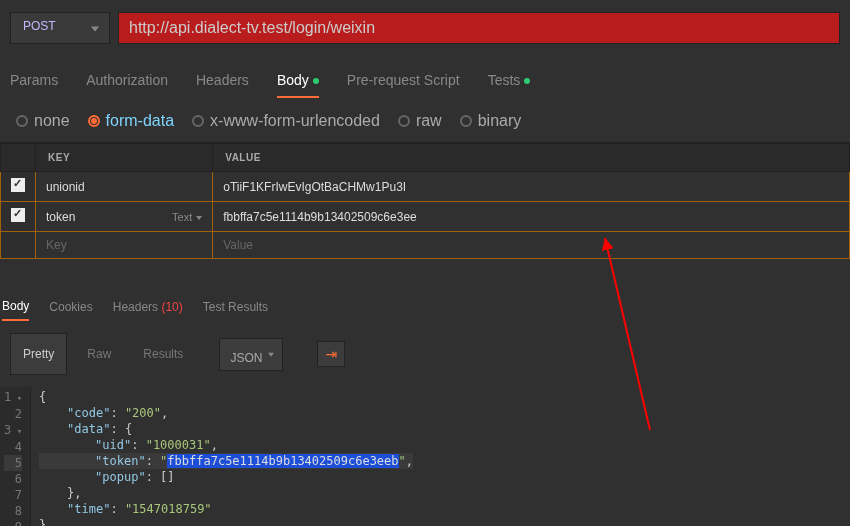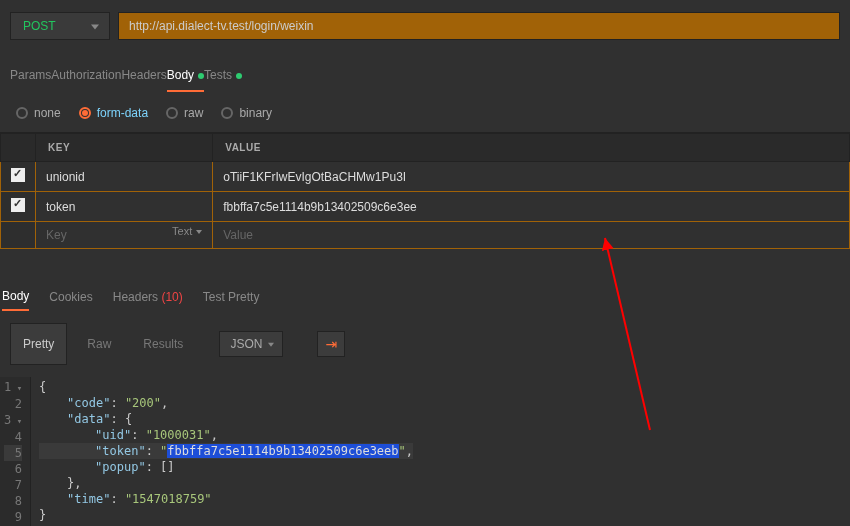--- a/index.html
+++ b/index.html
@@ -11,71 +11,71 @@
     width: 850px;
     height: 526px;
     overflow: hidden;
     position: relative;
   }
   .url-bar { display: flex; padding: 12px 10px 10px 10px; gap: 8px; }
   .method-select {
     background: #3a3a3a;
     border: 1px solid #222;
     padding: 6px 28px 6px 12px;
-    color: #22c55e;
+    color: #c4b5fd;
     font-size: 12px;
     position: relative;
     width: 100px;
   }
   .method-select::after {
     content: "";
     position: absolute;
     right: 10px; top: 50%;
     transform: translateY(-30%);
     border-left: 4px solid transparent;
     border-right: 4px solid transparent;
     border-top: 5px solid #888;
   }
   .url-input {
     flex: 1;
-    background: #a16207;
+    background: #b91c1c;
     border: 1px solid #222;
     padding: 6px 10px;
     color: #ccc;
-    font-size: 12px;
-  }
-  .tabs { display: flex; padding: 18px 20px 0 10px; font-size: 12px; }
+    font-size: 16px;
+  }
+  .tabs { display: flex; padding: 18px 20px 0 10px; gap: 28px; font-size: 14px; }
   .tab { color: #888; padding-bottom: 8px; position: relative; cursor: pointer; }
   .tab.active { color: #fff; border-bottom: 2px solid #ff6c37; }
   .dot { display:inline-block; width:6px; height:6px; border-radius:50%; background:#2ecc71; margin-left:4px; vertical-align:middle; }
   .body-types { display: flex; padding: 14px 10px 12px 16px; gap: 18px; align-items:center; border-bottom:1px solid #222; }
-  .radio { display:flex; align-items:center; gap:6px; color:#aaa; font-size:12px; }
+  .radio { display:flex; align-items:center; gap:6px; color:#aaa; font-size:16px; }
   .radio-circle { width:12px; height:12px; border-radius:50%; border:2px solid #666; position:relative; }
   .radio.active .radio-circle { border-color:#ff6c37; }
   .radio.active .radio-circle::after { content:""; position:absolute; width:6px; height:6px; background:#ff6c37; border-radius:50%; top:1px; left:1px; }
   .radio.active span:last-child { color:#7dd3fc; }
   .body-table { width: 100%; border-collapse: collapse; }
   .body-table th { text-align:left; padding:8px 12px; font-size:10px; color:#aaa; background:#2a2a2a; border:1px solid #222; font-weight:bold; letter-spacing:0.5px; }
   .body-table td { padding:6px 10px; border:1px solid #a16207; color:#ddd; font-size:12px; }
   .check-cell { width:28px; text-align:center; background:#2e2e2e; }
   .checkbox { width:14px; height:14px; background:#eee; display:inline-block; position:relative; }
   .checkbox::after { content:"✓"; color:#333; font-size:11px; position:absolute; top:-1px; left:2px; font-weight:bold; }
   .key-cell { position:relative; }
-  .type-hint { color:#888; font-size:11px; position:absolute; right:10px; top:50%; transform:translateY(-50%);margin-top:24px; }
+  .type-hint { color:#888; font-size:11px; position:absolute; right:10px; top:50%; transform:translateY(-50%); }
   .type-hint::after { content:""; display:inline-block; margin-left:4px; border-left:3px solid transparent; border-right:3px solid transparent; border-top:4px solid #888; vertical-align:middle; }
   .placeholder td { color:#666; }
   .response-section { margin-top: 34px; }
   .response-tabs { display:flex; padding: 0 10px 0 2px; gap:20px; align-items:center; font-size:12px; }
   .response-tabs .rtab { color:#888; padding:6px 0; cursor:pointer; }
   .response-tabs .rtab.active { color:#fff; border-bottom:2px solid #ff6c37; }
   .headers-count { color:#ef4444; }
   .viewer-bar { display:flex; padding:12px 10px; gap:8px; align-items:center; }
   .btn { background:#3c3c3c; border:1px solid #222; padding:13px 12px; color:#ccc; font-size:12px; cursor:pointer; }
   .btn.ghost { color:#777; background:transparent; border:none; }
-  .select-btn { background:#3c3c3c; border:1px solid #222; padding:5px 20px 5px 10px; color:#aaa; font-size:12px; position:relative; }
+  .select-btn { background:#3c3c3c; border:1px solid #222; padding:12px 20px 5px 10px; color:#aaa; font-size:12px; position:relative; }
   .select-btn::after { content:""; position:absolute; right:8px; top:50%; transform:translateY(-30%); border-left:3px solid transparent; border-right:3px solid transparent; border-top:4px solid #888; }
   .wrap-icon { color:#ff6c37; background:#3c3c3c; border:1px solid #222; padding:4px 7px; font-size:14px; cursor:pointer;}
   .code-area { display:flex; font-family: Consolas, Menlo, monospace; font-size:12px; }
   .gutter { background:#2b2b2b; color:#777; text-align:right; padding:2px 8px 2px 4px; user-select:none; border-right:1px solid #222; }
   .gutter div { line-height:16px; }
   .gutter .fold::after { content:" ▾"; color:#777; font-size:9px; }
   .code { padding:2px 8px; }
   .code div { line-height:16px; white-space:pre; }
   .p0 { padding-left:0; } .p1 { padding-left:28px; } .p2 { padding-left:56px; }
   .k { color:#93c8e4; } .s { color:#a8c77b; } .hl { background:#1d4ed8; color:#ddd; }
@@ -88,31 +88,36 @@
 <div class="url-bar">
   <div class="method-select"><span>POST</span></div>
   <div class="url-input"><span>http://api.dialect-tv.test/login/weixin</span></div>
 </div>
 
 <div class="tabs">
   <div class="tab">Params</div>
   <div class="tab">Authorization</div>
   <div class="tab">Headers</div>
   <div class="tab active"><span>Body</span><span class="dot"></span></div>
+  <div class="tab">Pre-request Script</div>
   <div class="tab"><span>Tests</span><span class="dot"></span></div>
 </div>
 
 <div class="body-types">
   <label class="radio">
       <span class="radio-circle"></span>
       <span>none</span>
     </label>
   <label class="radio active">
       <span class="radio-circle"></span>
       <span>form-data</span>
+    </label>
+  <label class="radio">
+      <span class="radio-circle"></span>
+      <span>x-www-form-urlencoded</span>
     </label>
   <label class="radio">
       <span class="radio-circle"></span>
       <span>raw</span>
     </label>
   <label class="radio">
       <span class="radio-circle"></span>
       <span>binary</span>
     </label>
 </div>
@@ -142,21 +147,21 @@
       <td><span>Value</span></td>
     </tr>
   </tbody>
 </table>
 
 <div class="response-section">
   <div class="response-tabs">
     <div class="rtab active">Body</div>
     <div class="rtab">Cookies</div>
     <div class="rtab"><span>Headers</span> <span class="headers-count">(10)</span></div>
-    <div class="rtab">Test Pretty</div>
+    <div class="rtab">Test Results</div>
   </div>
 
   <div class="viewer-bar">
     <div class="btn">Pretty</div>
     <div class="btn ghost">Raw</div>
     <div class="btn ghost">Results</div>
     <div style="width:8px"></div>
     <div class="select-btn">JSON</div>
     <div style="width:18px"></div>
     <div class="wrap-icon">⇥</div>

